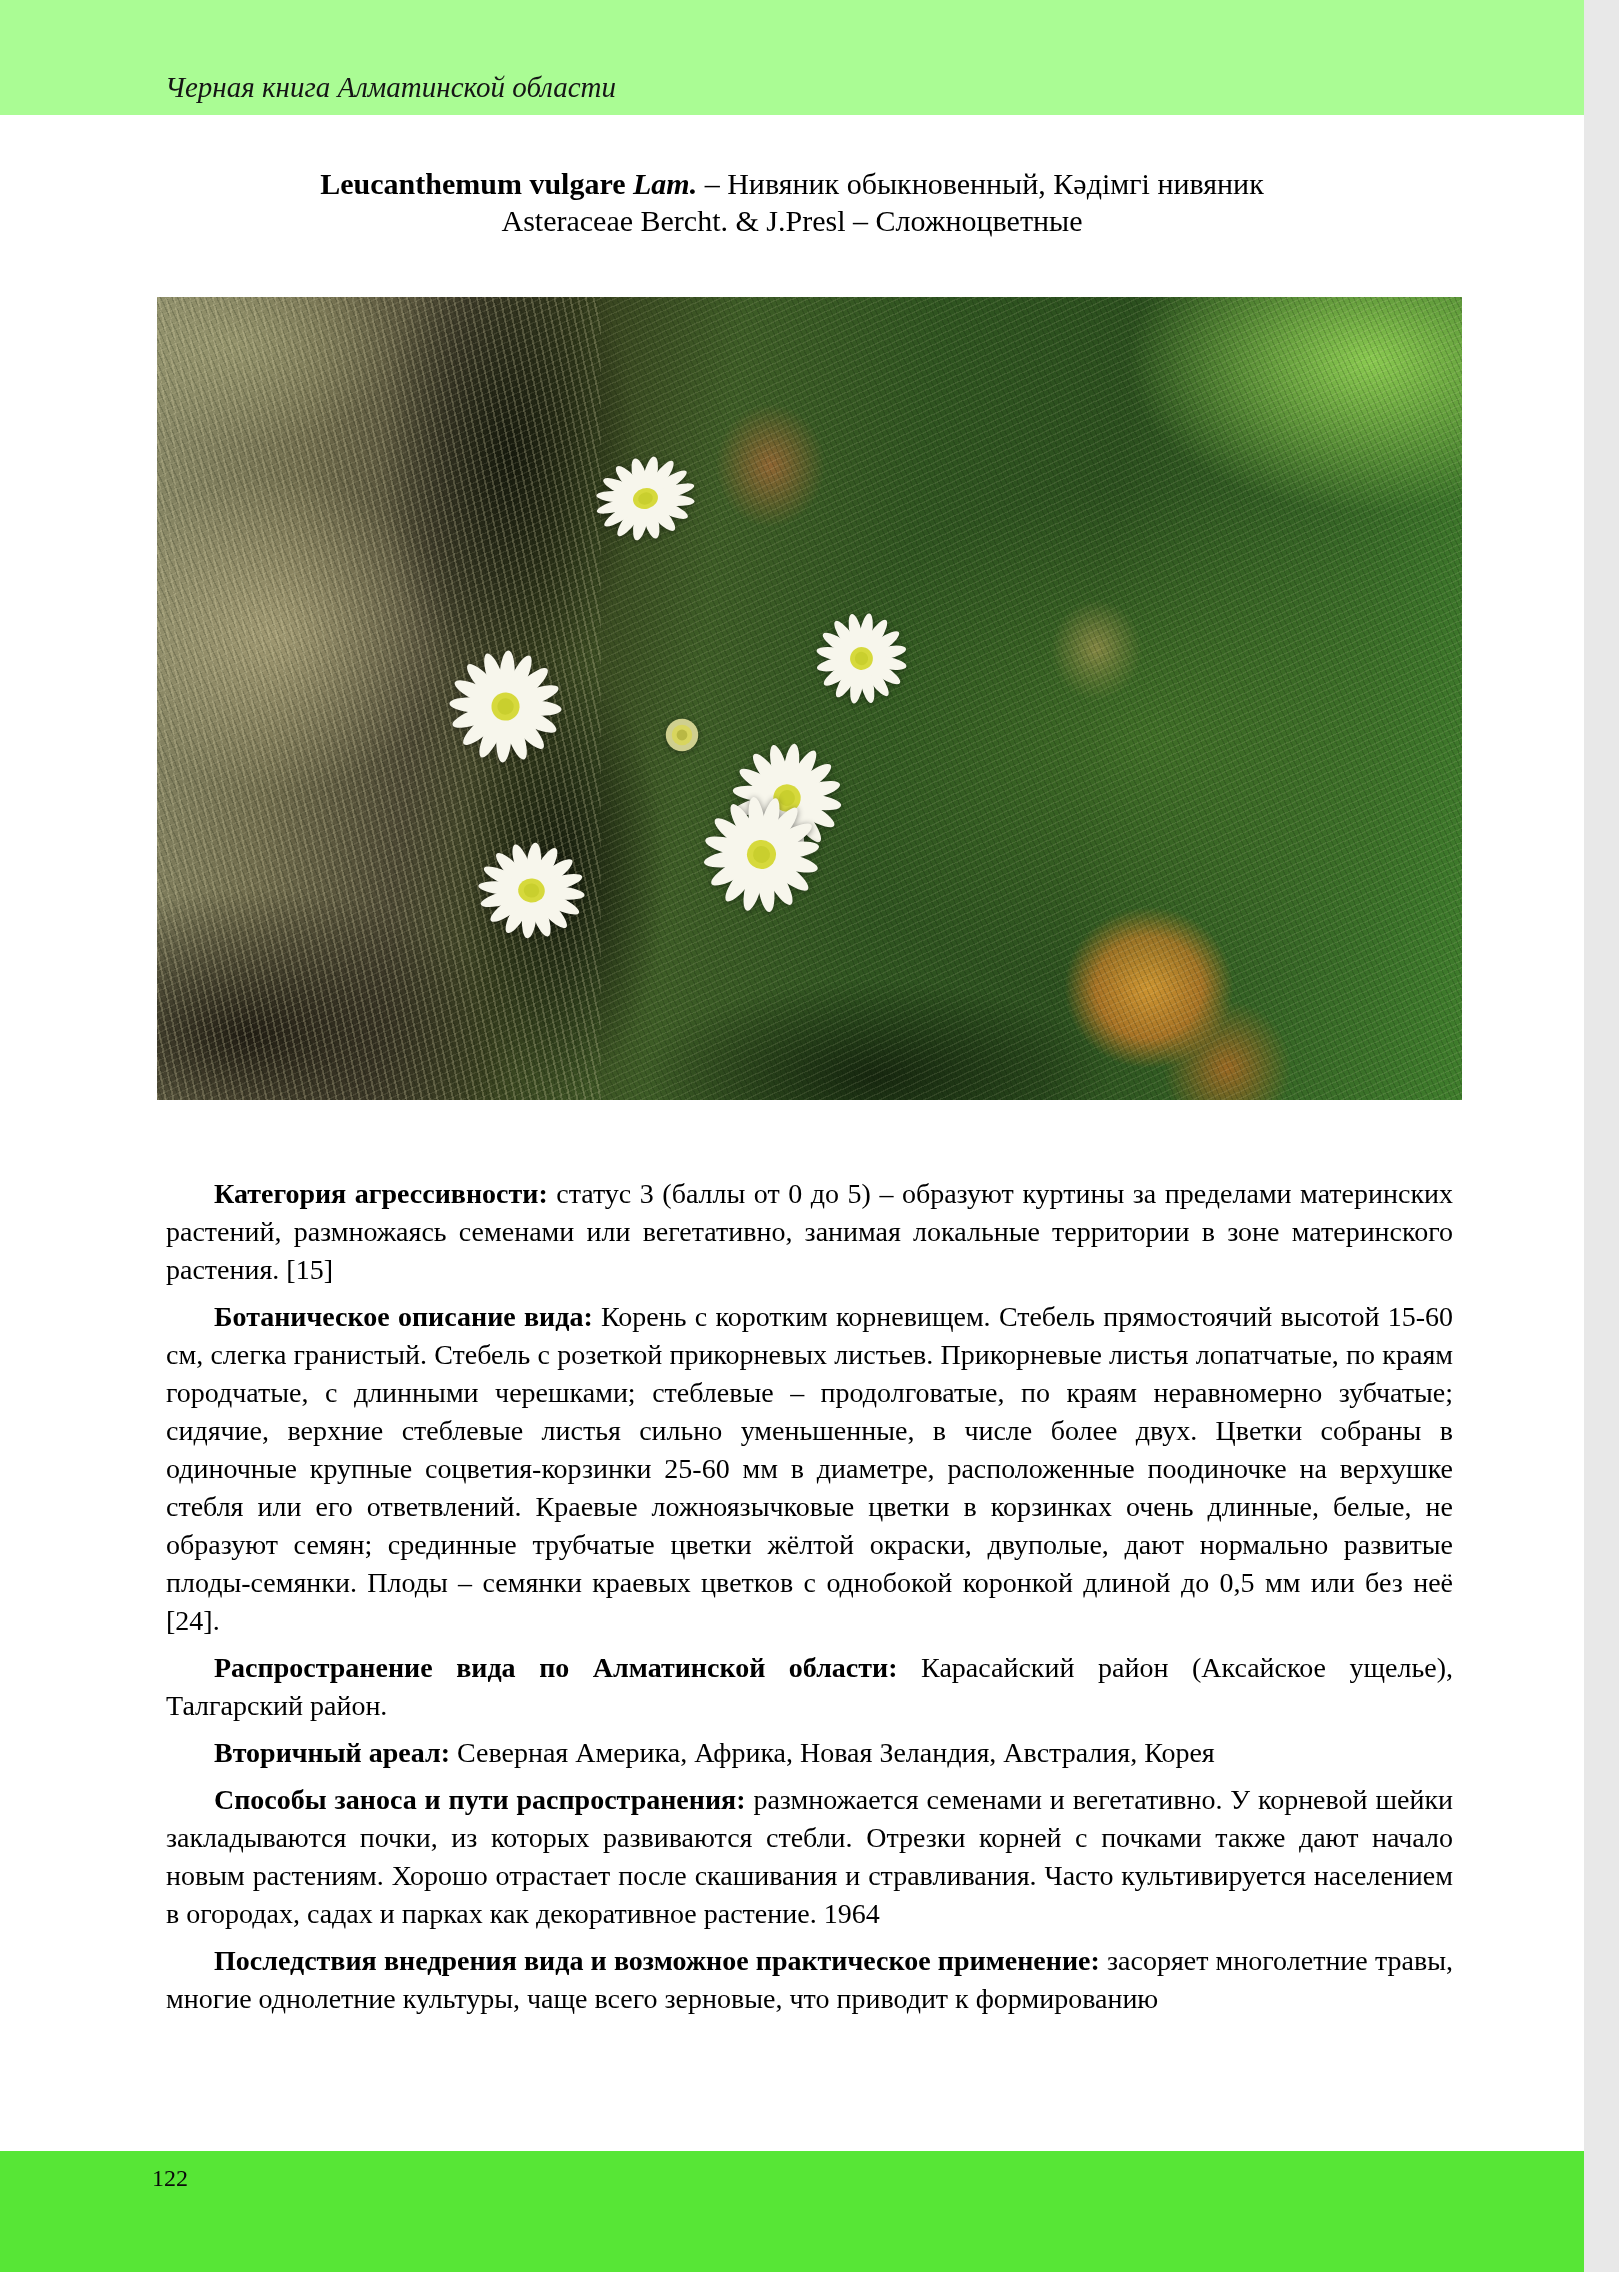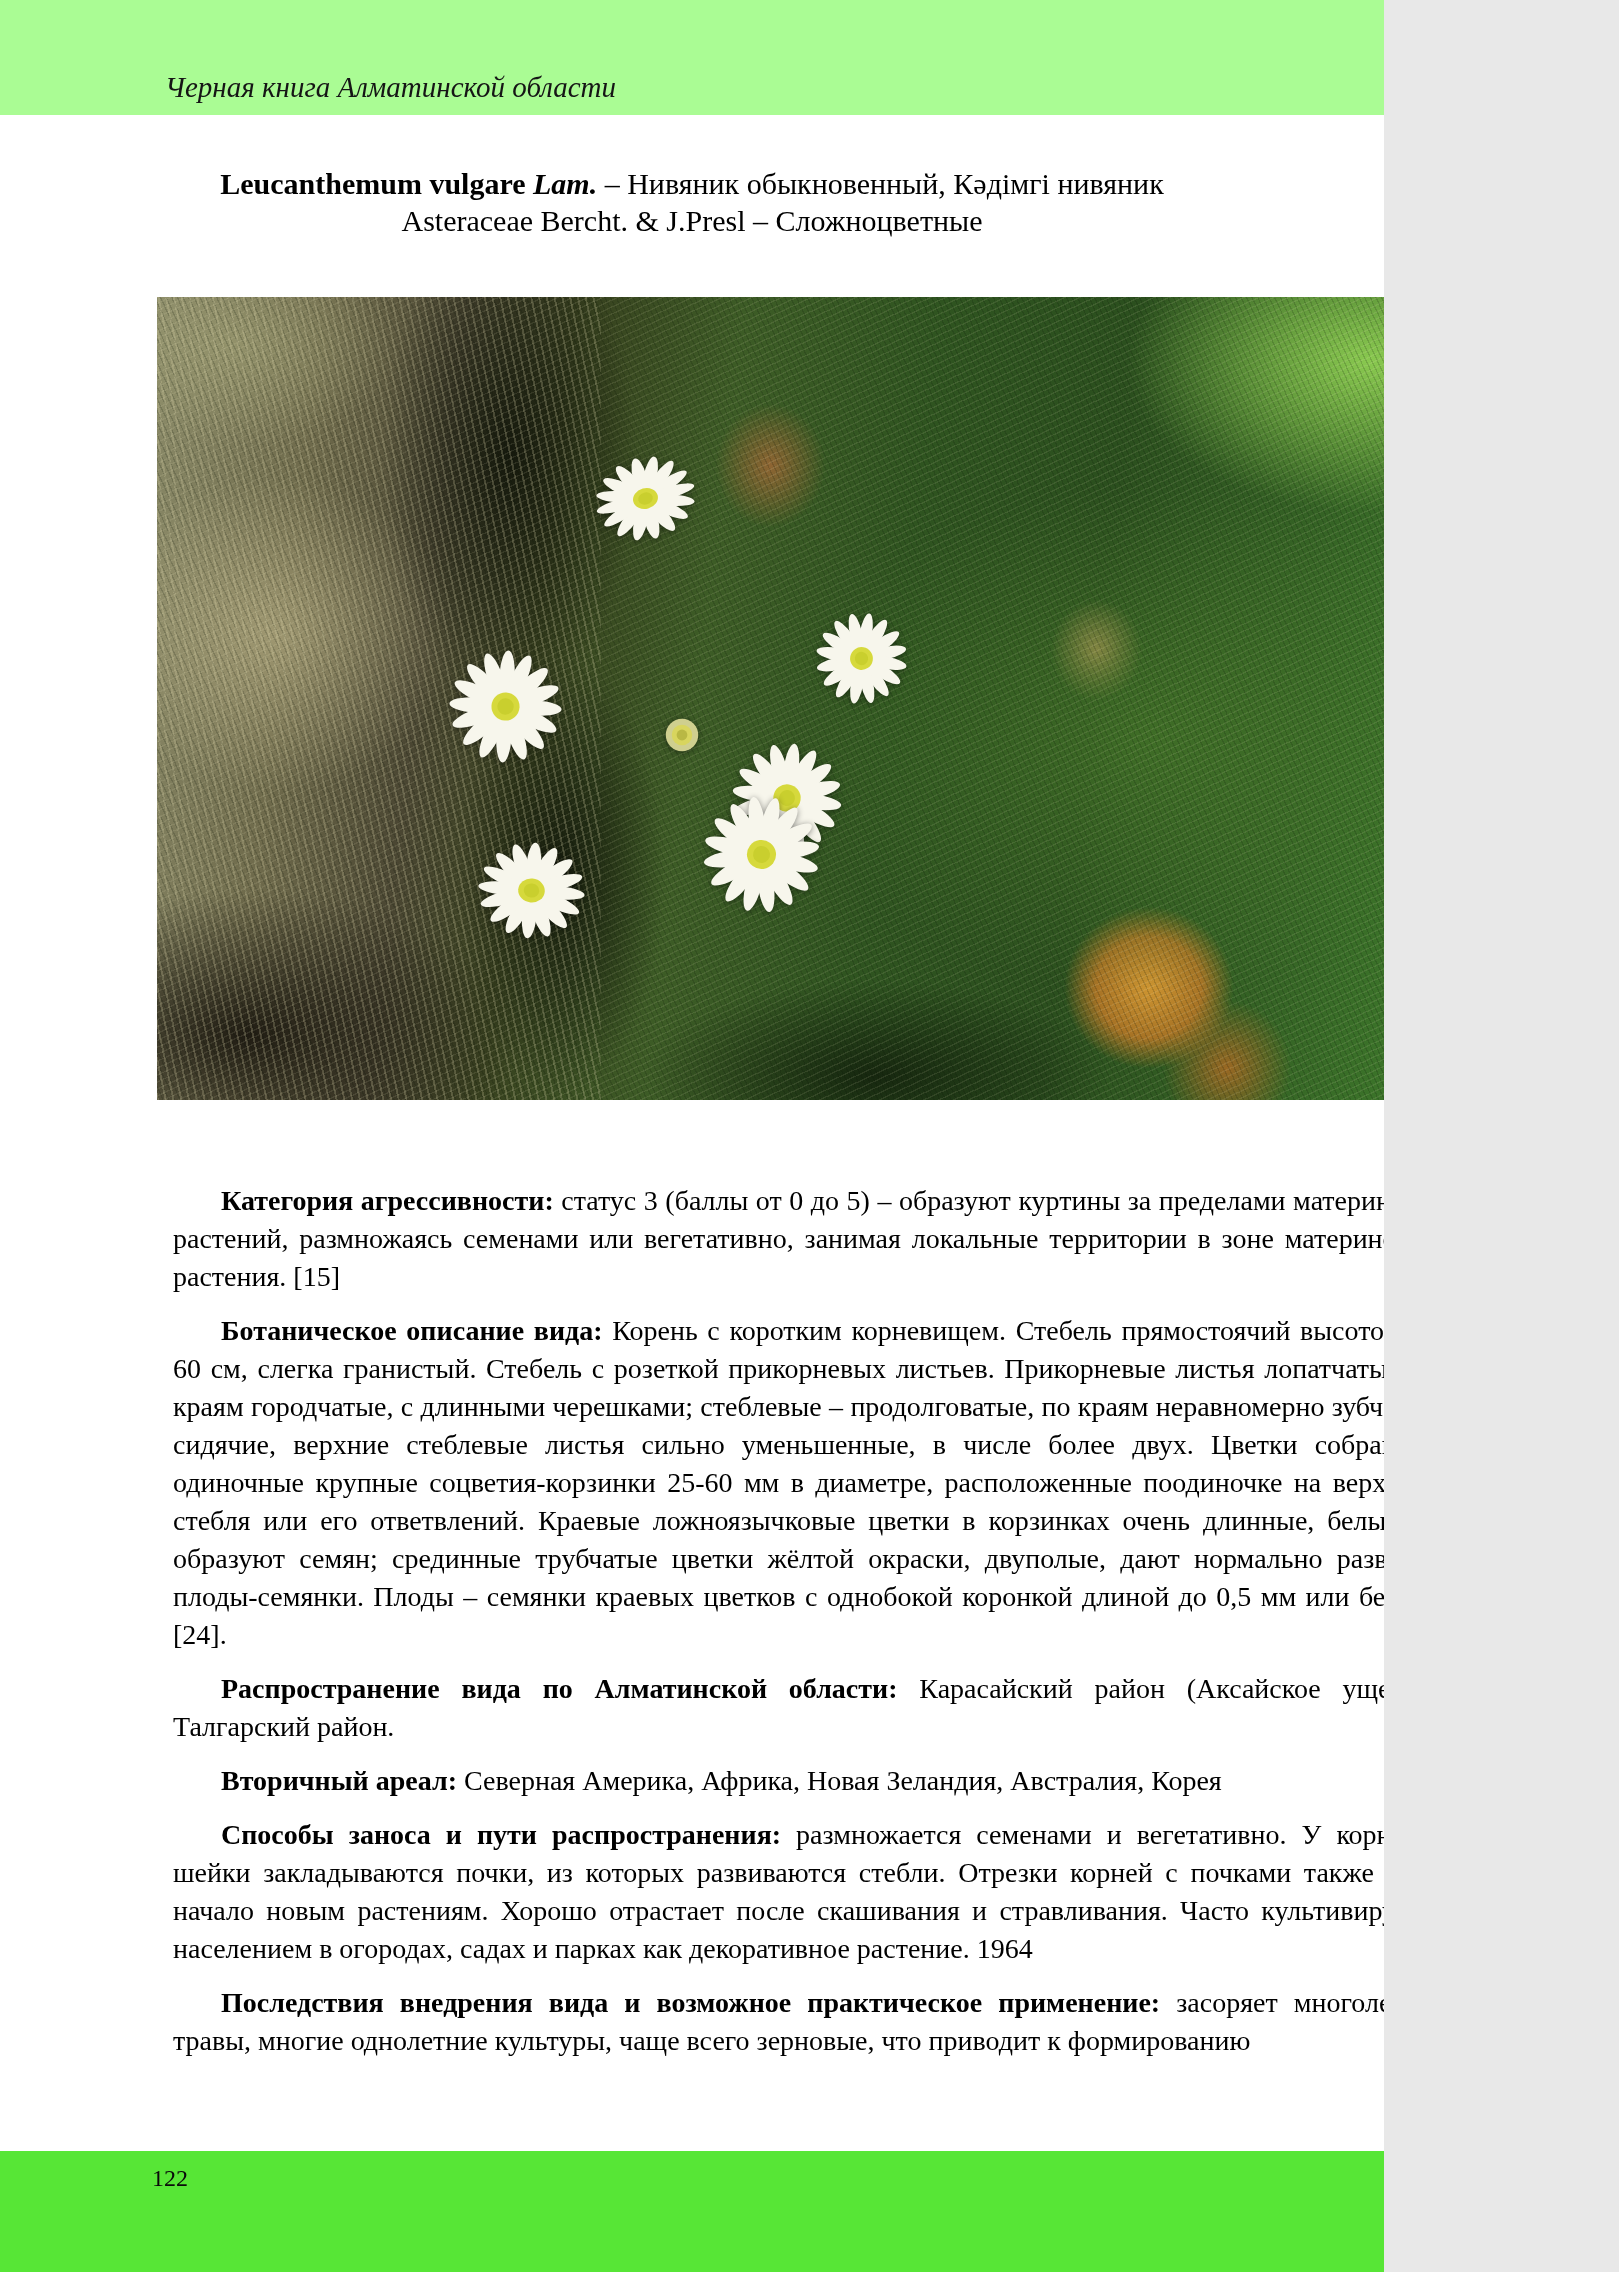--- a/index.html
+++ b/index.html
@@ -1,17 +1,17 @@
 <!DOCTYPE html>
 <html style="font-size:10.2px"><head>
 <meta charset="utf-8">
 <style>
   html,body{margin:0;padding:0;background:#e8e8e8;}
   .page{
-    position:relative;width:1384px;height:2273px;background:#ffffff;overflow:hidden;
+    position:relative;width:1584px;height:2273px;background:#ffffff;overflow:hidden;
     font-family:"Liberation Serif","DejaVu Serif",serif;color:#000;
   }
   
   .band-top{position:absolute;left:0;top:0;width:100%;height:115px;background:#aafc94;}
   .running-title{
     position:absolute;left:165px;top:71px;font-style:italic;font-size:29px;line-height:33px;color:#151515;
   }
   
   .title-block{position:absolute;left:0;top:165px;width:100%;text-align:center;font-size:30px;line-height:37px;}
   .ti-bi{font-weight:bold;}
@@ -39,21 +39,21 @@
       linear-gradient(97deg,#8a8a68 0%,#6f6b4c 12%,#4a4632 22%,#38411f 30%,#3d5c26 42%,#2f5420 56%,#2b4f1e 70%,#356325 85%,#3f7d2c 100%);
     background-repeat:no-repeat,repeat,repeat,no-repeat,no-repeat,no-repeat,no-repeat,no-repeat,no-repeat,no-repeat,no-repeat,no-repeat,no-repeat,no-repeat,no-repeat,no-repeat;
     background-size:34% 100%,auto,auto,auto,auto,auto,auto,auto,auto,auto,auto,auto,auto,auto,auto,auto;
   }
   .daisy{position:absolute;filter:drop-shadow(0 1.9px 3.2px rgba(0,0,0,0.45));}
   
   .bodytext{
     position:absolute;left:157px;top:1166px;width:1305px;
     font-size:28px;line-height:38px;text-align:justify;hyphens:manual;-webkit-hyphens:manual;
   }
-  .bodytext p{margin:16px;text-indent:48px;}
+  .bodytext p{margin:9px;text-indent:48px;}
   .bodytext b{font-weight:bold;}
   
   .band-bottom{position:absolute;left:0;top:2151px;width:100%;height:121px;background:#57e636;}
   .page-number{position:absolute;left:152px;top:2160px;font-size:24px;line-height:36px;color:#0a0a0a;}
 </style>
 </head>
 <body>
 
 <div class="page">
 

